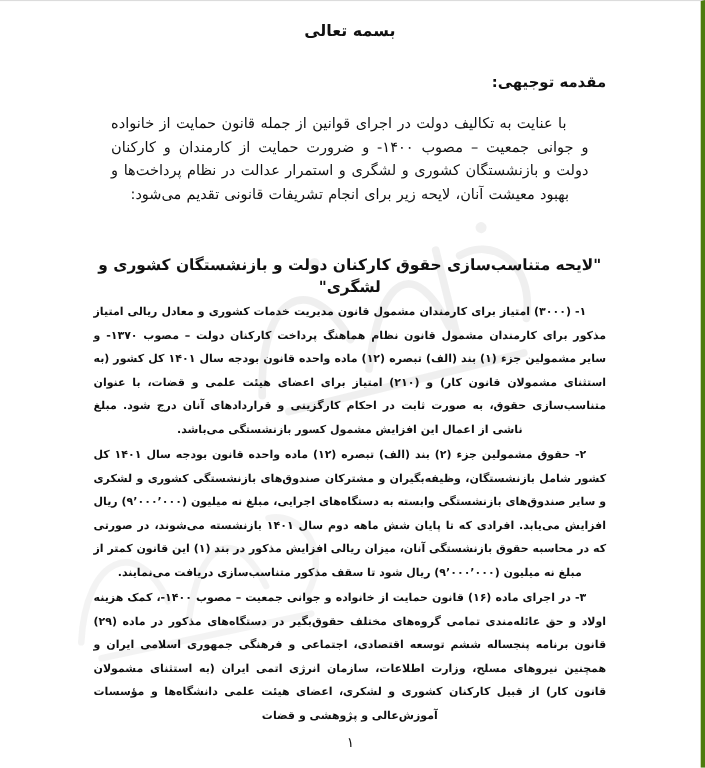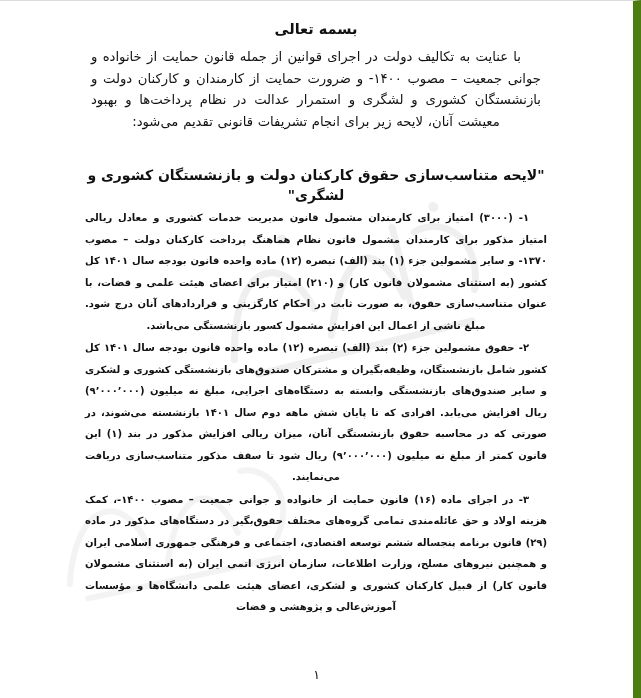--- a/index.html
+++ b/index.html
@@ -10,21 +10,21 @@
   }
 
   .page {
     position: relative;
     width: 641px;
     height: 698px;
     background: #ffffff;
     overflow: hidden;
     box-sizing: border-box;
     border-top: 1px solid #dcdcdc;
-    border-right: 8px solid #4d7c0f;
+    border-right: 4px solid #4d7c0f;
     font-family: "DejaVu Sans", "Liberation Sans", sans-serif;
     color: #111111;
     direction: rtl;
   }
 
   
   .watermark {
     position: absolute;
     top: 175px;
     right: 105px;
@@ -75,21 +75,21 @@
     margin: 0;
     padding-top: 26px;
     line-height: 20px;
   }
 
   .para {
     text-align: justify;
     text-align-last: center;
     font-size: 13.2px;
     line-height: 21.5px;
-    margin: 6px;
+    margin: 16px;
     padding-top: 1px;
     text-indent: 20px;
     word-spacing: 0.5px;
   }
 
   .bill-title {
     text-align: center;
     font-weight: bold;
     font-size: 14px;
     margin: 0;
@@ -160,20 +160,21 @@
         <path d="M205 55 C 235 55, 255 95, 225 130"></path>
         <path d="M30 148 L 225 148"></path>
       </g>
     </svg>
   </div>
 
   <div class="content">
 
     <h1 class="doc-title">بسمه تعالی</h1>
 
+    <h2 class="section-label">مقدمه توجیهی:</h2>
 
     <p class="para">با عنایت به تکالیف دولت در اجرای قوانین از جمله قانون حمایت از خانواده و جوانی جمعیت – مصوب ۱۴۰۰- و ضرورت حمایت از کارمندان و کارکنان دولت و بازنشستگان کشوری و لشگری و استمرار عدالت در نظام پرداخت‌ها و بهبود معیشت آنان، لایحه زیر برای انجام تشریفات قانونی تقدیم می‌شود:</p>
 
     <h2 class="bill-title">"لایحه متناسب‌سازی حقوق کارکنان دولت و بازنشستگان کشوری و لشگری"</h2>
 
 
     <p class="clause"><span>۱-</span><span> (۳۰۰۰) امتیاز برای کارمندان مشمول قانون مدیریت خدمات کشوری و معادل ریالی امتیاز مذکور برای کارمندان مشمول قانون نظام هماهنگ پرداخت کارکنان دولت – مصوب ۱۳۷۰- و سایر مشمولین جزء (۱) بند (الف) تبصره (۱۲) ماده واحده قانون بودجه سال ۱۴۰۱ کل کشور (به استثنای مشمولان قانون کار) و (۲۱۰) امتیاز برای اعضای هیئت علمی و قضات، با عنوان متناسب‌سازی حقوق، به صورت ثابت در احکام کارگزینی و قراردادهای آنان درج شود. مبلغ ناشی از اعمال این افزایش مشمول کسور بازنشستگی می‌باشد.</span></p>
 
     <p class="clause"><span>۲-</span><span> حقوق مشمولین جزء (۲) بند (الف) تبصره (۱۲) ماده واحده قانون بودجه سال ۱۴۰۱ کل کشور شامل بازنشستگان، وظیفه‌بگیران و مشترکان صندوق‌های بازنشستگی کشوری و لشکری و سایر صندوق‌های بازنشستگی وابسته به دستگاه‌های اجرایی، مبلغ نه میلیون (۹٬۰۰۰٬۰۰۰) ریال افزایش می‌یابد. افرادی که تا پایان شش ماهه دوم سال ۱۴۰۱ بازنشسته می‌شوند، در صورتی که در محاسبه حقوق بازنشستگی آنان، میزان ریالی افزایش مذکور در بند (۱) این قانون کمتر از مبلغ نه میلیون (۹٬۰۰۰٬۰۰۰) ریال شود تا سقف مذکور متناسب‌سازی دریافت می‌نمایند.</span></p>
 

